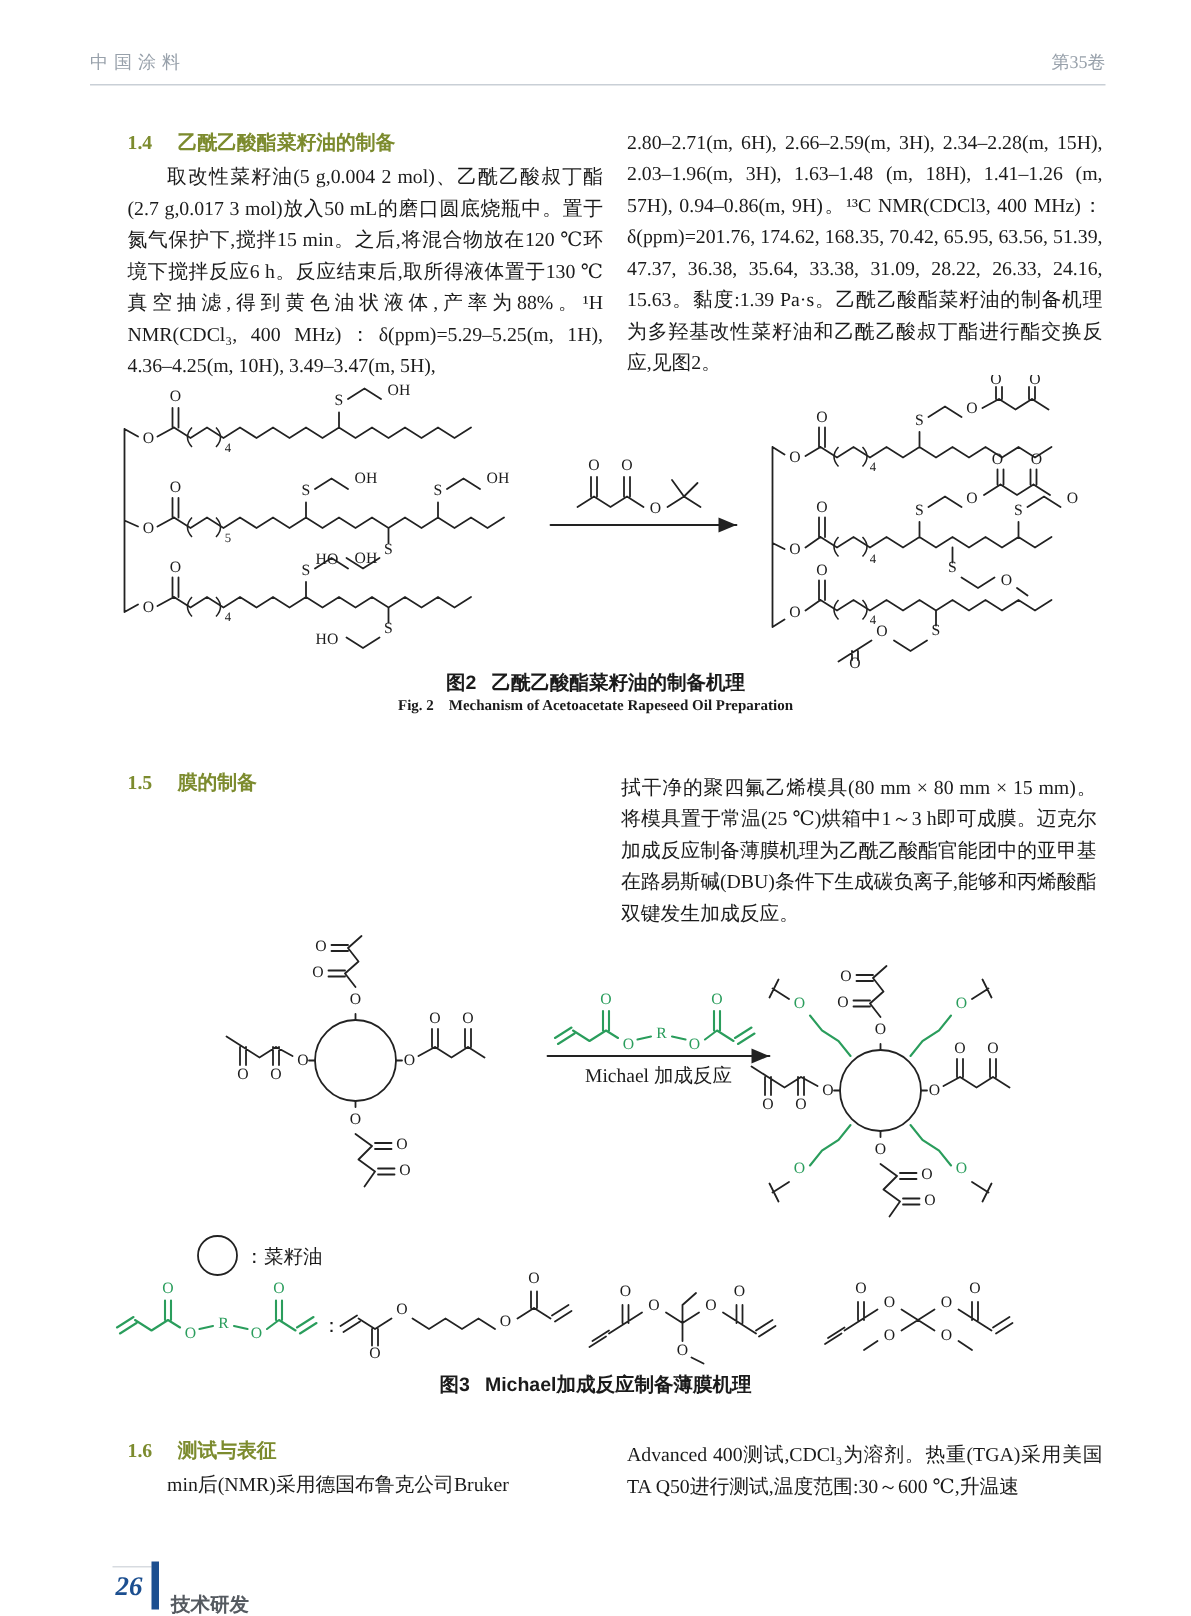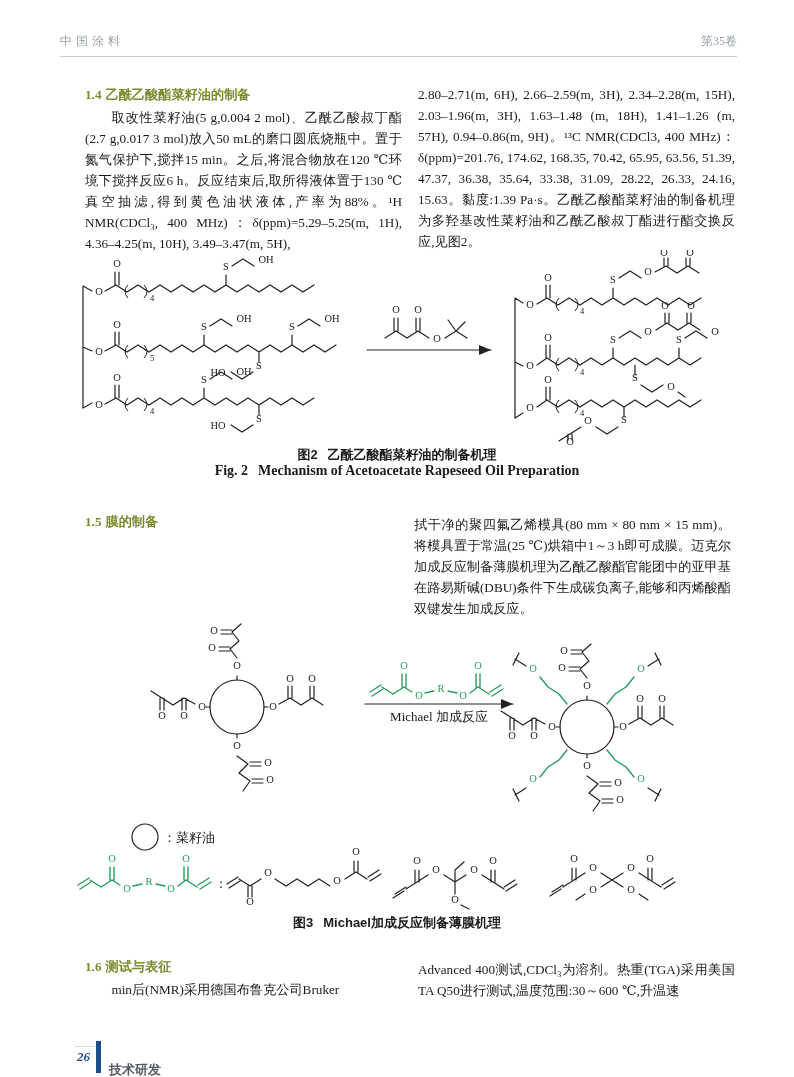--- a/index.html
+++ b/index.html
@@ -7,39 +7,39 @@
         font-family:"Liberation Serif","DejaVu Serif",serif;color:#1b1b1b;}
   .hdr{position:absolute;top:33px;left:60px;right:57px;display:flex;justify-content:space-between;
        align-items:flex-start;border-bottom:1px solid #c9cfd6;padding-bottom:6px;
        color:#98a1ab;font-size:12px;}
   .hdr .j{letter-spacing:4px;}
   .txtblock{position:absolute;left:85px;width:650px;display:flex;gap:16px;}
   .col{width:317px;font-size:13.2px;line-height:21px;text-align:justify;}
   .col p{margin:0;text-indent:2em;}
   .col p.noind{text-indent:0;}
   .h{font-weight:bold;color:#7c8b2e;margin-bottom:2px;}
-  .h .ht{margin-left:4px;}
+  .h .ht{margin-left:17px;}
   .rcol-off{margin-top:3px;}
   .figwrap{position:absolute;left:67px;width:660px;}
   .cap{position:absolute;left:0;width:794px;text-align:center;font-weight:bold;line-height:16px;}
   .cap .cn{font-size:13px;font-family:"Liberation Sans","DejaVu Sans",sans-serif;}
-  .cap .en{font-size:14px;}
+  .cap .en{font-size:10px;}
   .cap .cnum{margin-right:10px;}
   svg{display:block;}
   .bk{stroke:#222;stroke-width:1.2;fill:none;stroke-linecap:round;}
   .pr{stroke:#222;stroke-width:1;fill:none;}
   .gr{stroke:#2a9d5c;stroke-width:1.4;fill:none;stroke-linecap:round;}
   text{font-family:"Liberation Serif","DejaVu Serif",serif;}
   .atom{font-size:10.5px;fill:#1b1b1b;text-anchor:middle;}
   .atom.g{fill:#2a9d5c;}
   .atom.sub{font-size:8.5px;}
   .svglab{font-size:13px;fill:#1b1b1b;text-anchor:middle;}
   .svglab.start{text-anchor:start;}
   .ftr{position:absolute;top:1026px;left:75px;display:flex;align-items:center;}
-  .ftr .num{font-size:13px;font-weight:bold;font-style:italic;color:#1c4f90;
+  .ftr .num{font-size:18px;font-weight:bold;font-style:italic;color:#1c4f90;
             border-top:1px solid #d7dbe0;padding:2px 6px 2px 2px;}
   .ftr .bar{width:5px;height:32px;background:#1c4f90;margin-right:8px;}
   .ftr .dept{display:flex;flex-direction:column;justify-content:center;margin-top:36px;}
   .ftr .dcn{font-size:13px;font-weight:bold;color:#555a60;
             font-family:"Liberation Sans","DejaVu Sans",sans-serif;line-height:15px;}
   .ftr .den{font-size:8px;color:#b9bec4;line-height:10px;
             font-family:"Liberation Sans","DejaVu Sans",sans-serif;}
 </style>
 </head>
 <body>

